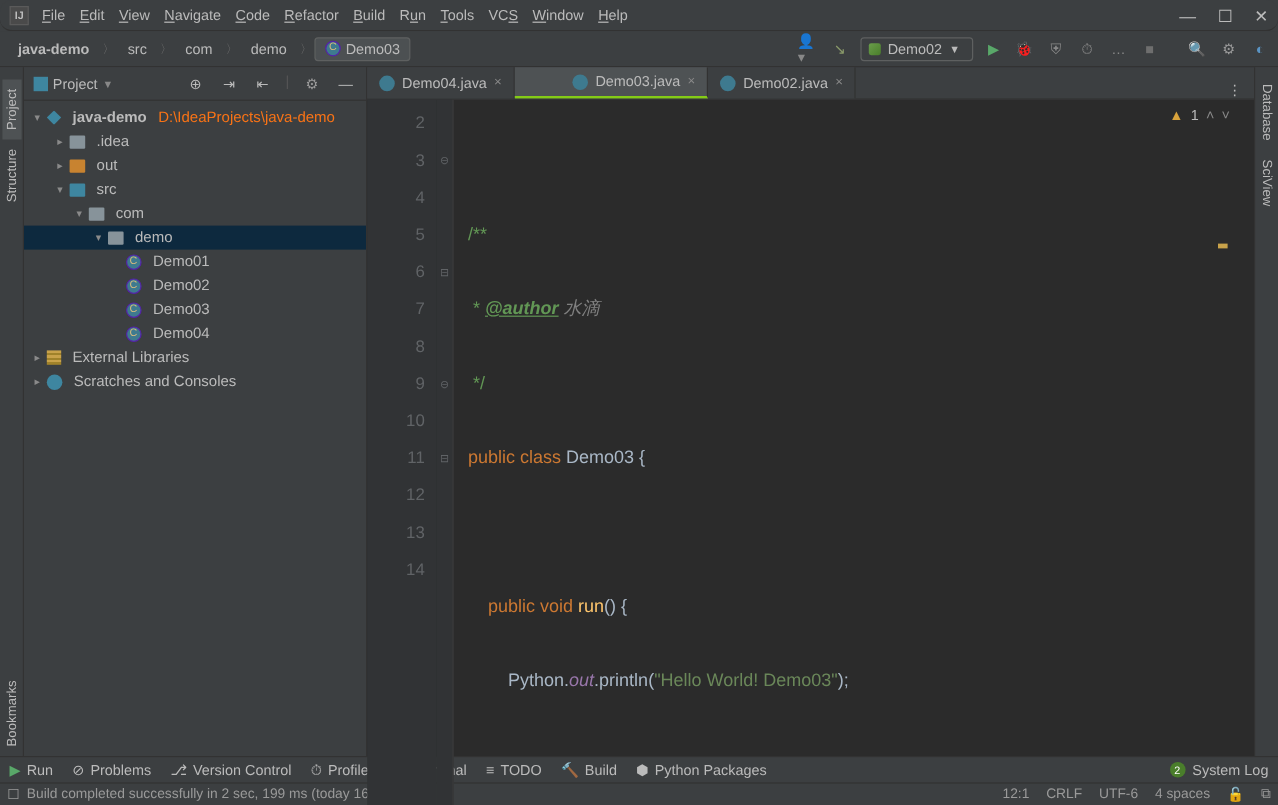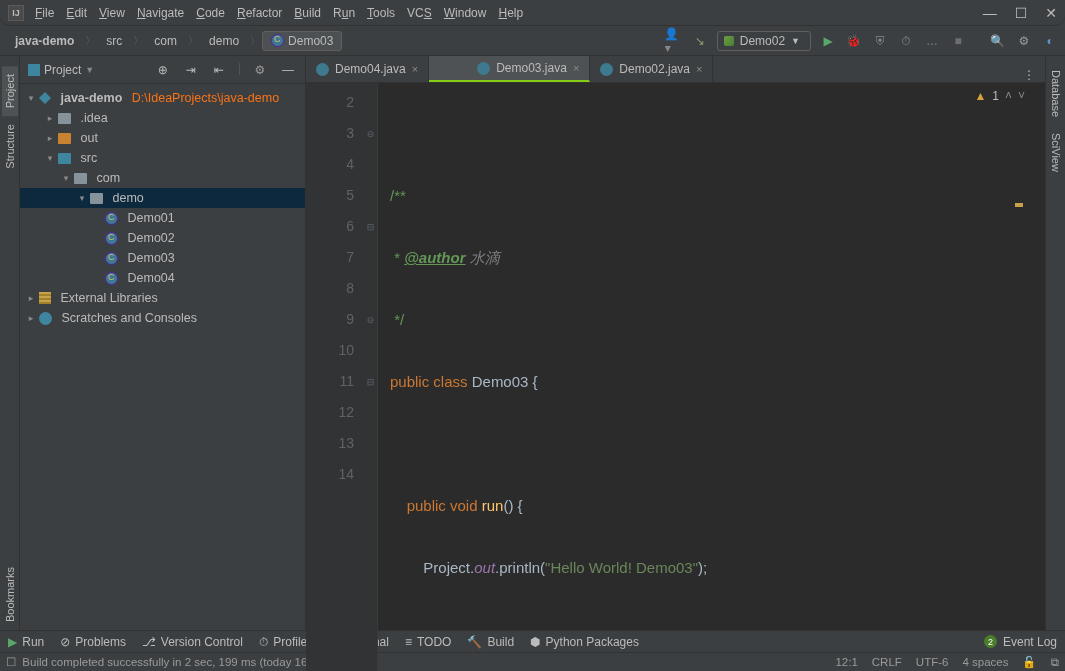--- a/index.html
+++ b/index.html
@@ -242,21 +242,21 @@
           <div class="fg"></div>
       </div>
       <div class="code">
 <div class="line"></div>
 <div class="line"><span class="cm">/**</span></div>
 <div class="line"><span class="cm"> * </span><span class="cm-tag">@author</span><span class="cm-it"> 水滴</span></div>
 <div class="line"><span class="cm"> */</span></div>
 <div class="line"><span class="kw">public </span><span class="kw">class </span><span class="cls">Demo03 </span><span>{</span></div>
 <div class="line"></div>
 <div class="line"><span class="kw">    public </span><span class="kw">void </span><span class="mth">run</span><span>() {</span></div>
-<div class="line"><span>        Project.</span><span class="fld">out</span><span>.</span><span>println</span><span>(</span><span class="str">"Hello World! Demo03"</span><span>);</span></div>
+<div class="line"><span>        Python.</span><span class="fld">out</span><span>.</span><span>println</span><span>(</span><span class="str">"Hello World! Demo03"</span><span>);</span></div>
 
 
 
 
       </div>
       <div class="insp-overlay">
         <span class="warn-tri">▲</span>
           <span>1</span>
         <span style="color:#888">˄</span>
         <span style="color:#888">˅</span>
@@ -301,21 +301,21 @@
   <span class="bt">
       <span class="hammer">🔨</span>
       <span>Build</span>
     </span>
   <span class="bt">
       <span>⬢</span>
       <span>Python Packages</span>
     </span>
   <div class="right">
     <span class="badge">2</span>
-    <span class="bt">Event Log</span>
+    <span class="bt">System Log</span>
   </div>
 </div>
 
 <div class="statusbar">
   <div class="s-left">
     <span>☐</span>
     <span>Build completed successfully in 2 sec, 199 ms (today 16:23)</span>
   </div>
   <div class="s-right">
     <span>12:1</span>

